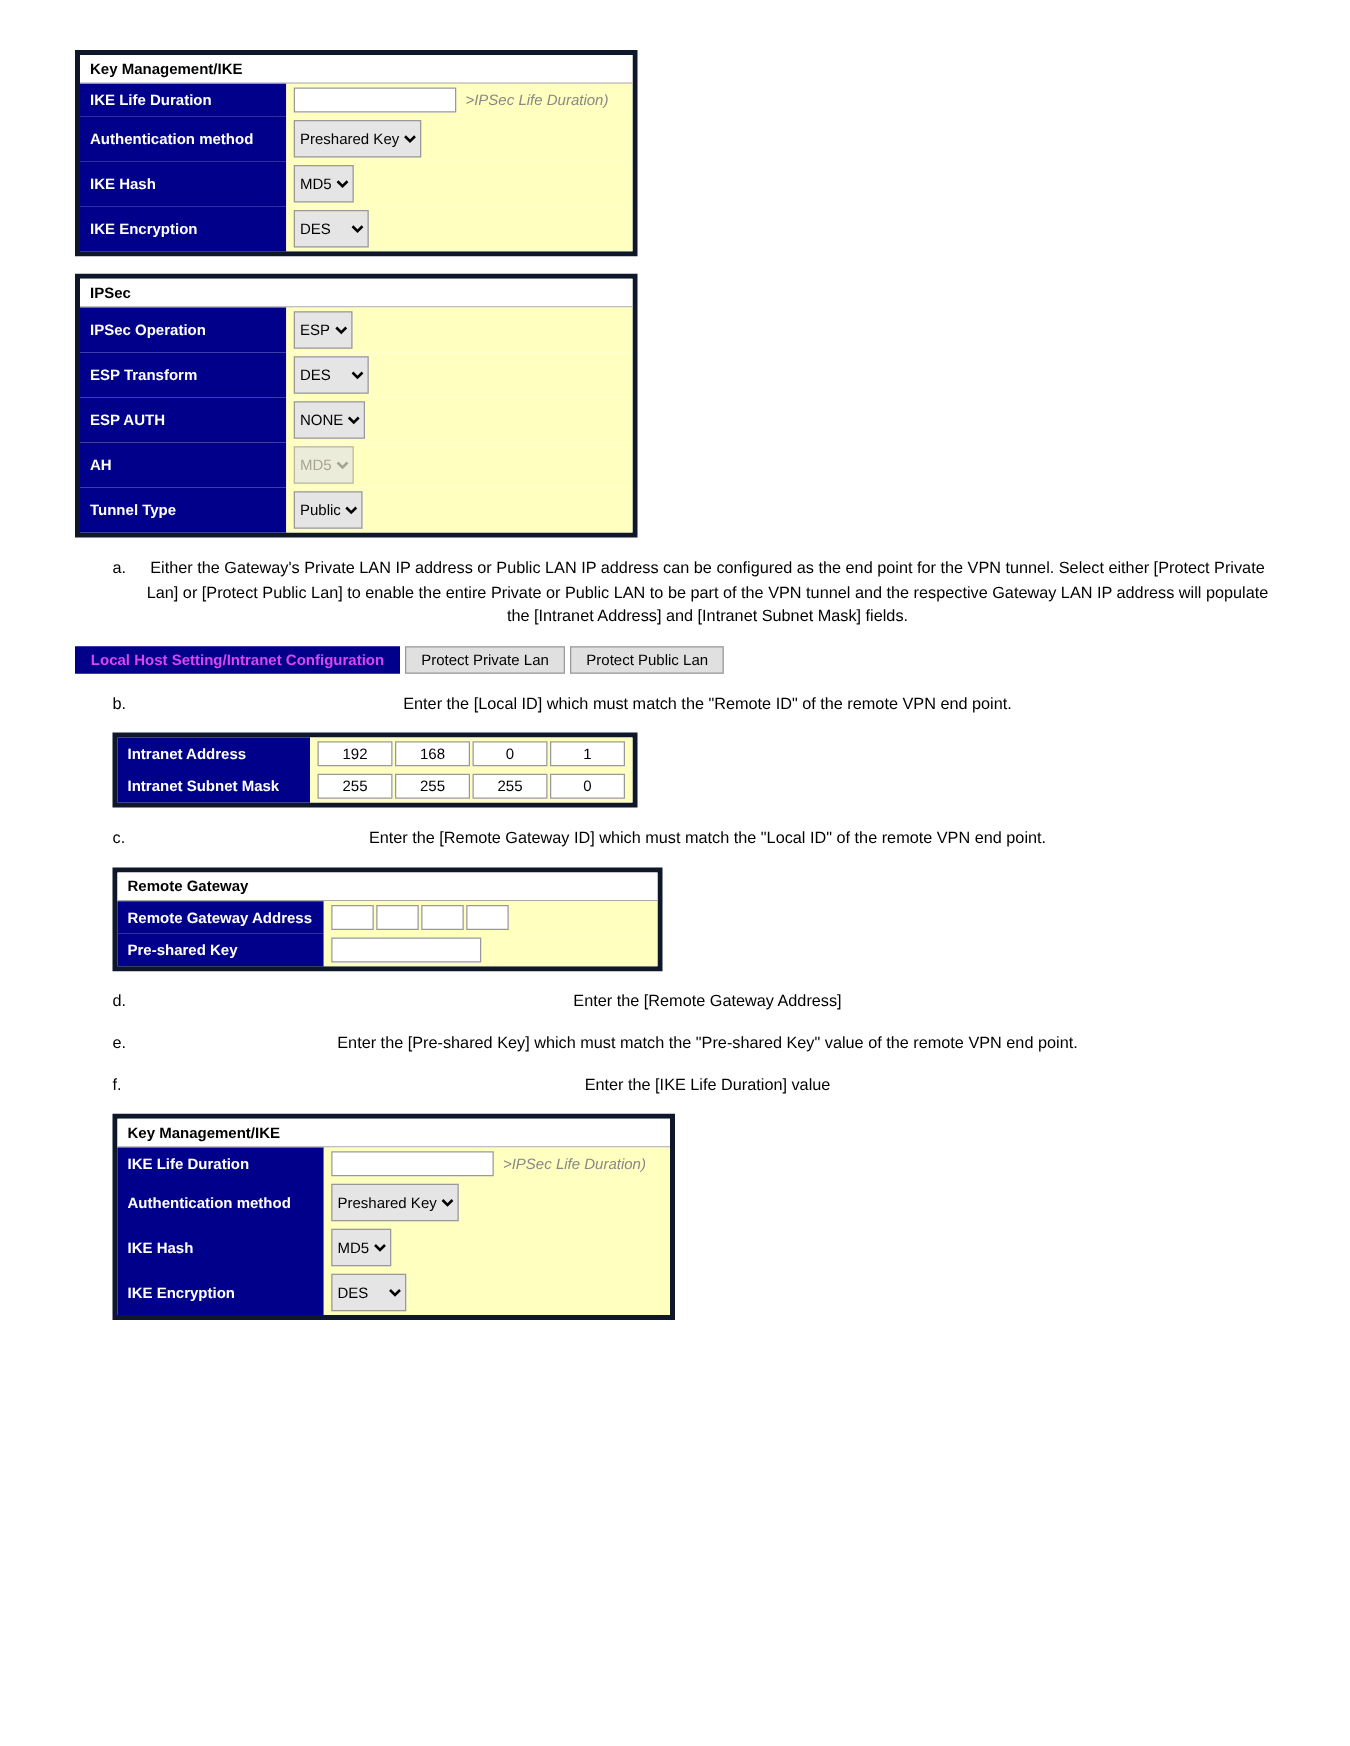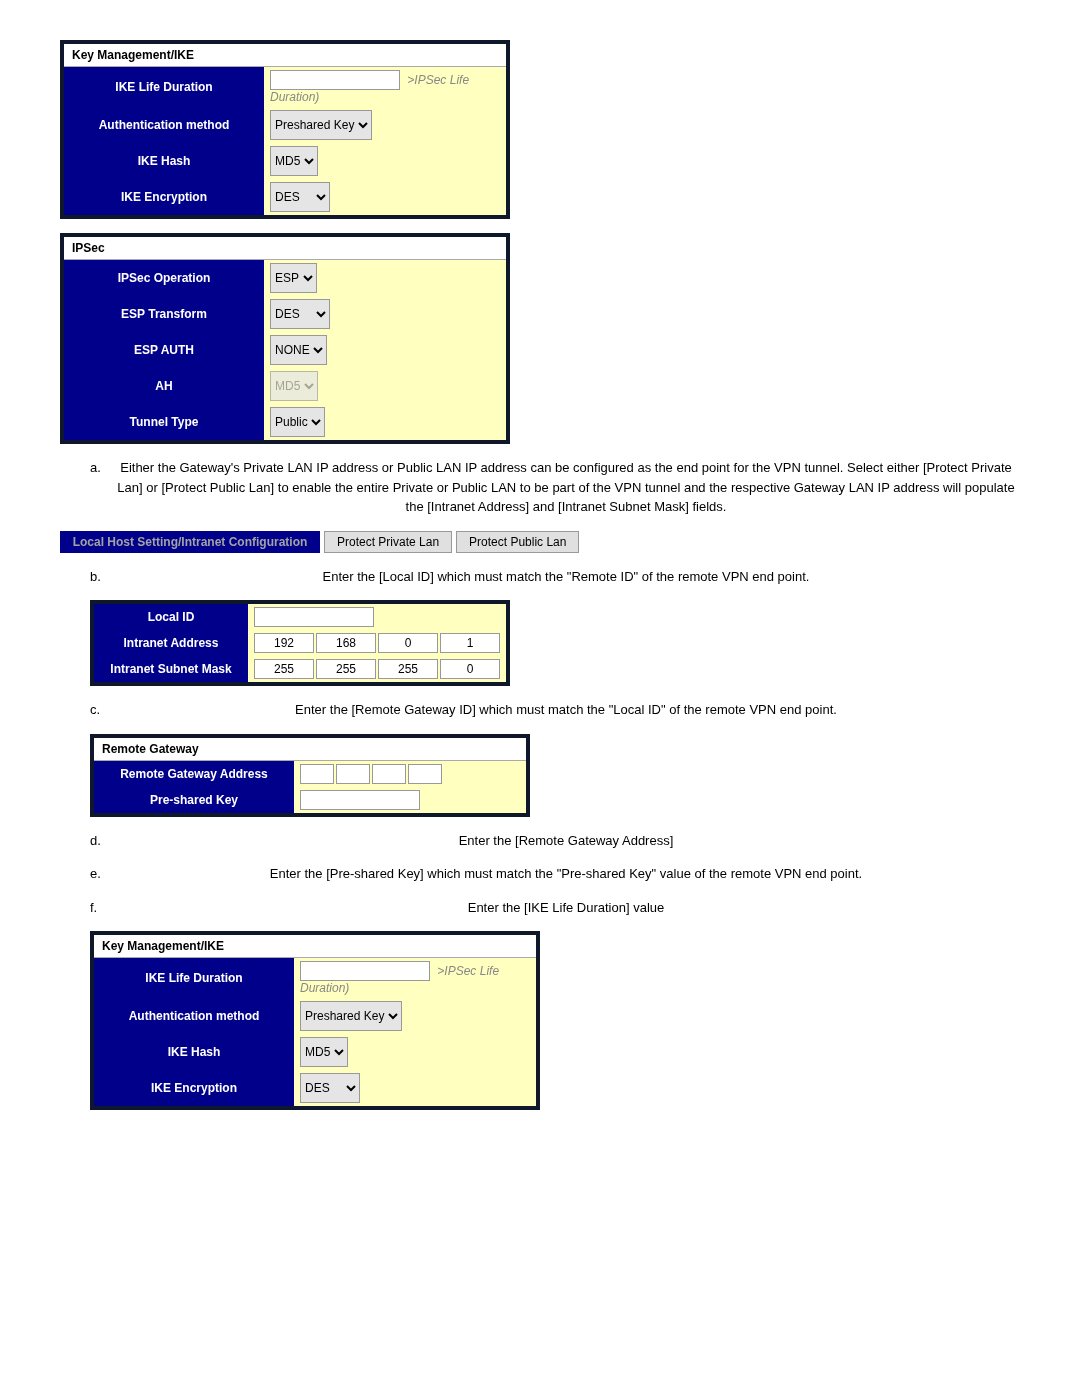--- a/index.html
+++ b/index.html
@@ -23,25 +23,25 @@
     }
 
     .form-table {
       width: 100%;
       border-collapse: collapse;
     }
 
     .form-table tr td.label-cell {
       background: #00008b;
       color: #fff;
-      text-align: center;
+      text-align: left;
       padding: 3px 8px;
       font-size: 12px;
       font-weight: bold;
-      width: 200px;
+      width: 165px;
     }
 
     .form-table tr td.value-cell {
       background: #ffffc0;
       padding: 3px 6px;
       font-size: 12px;
     }
 
     .form-input {
       border: 1px solid #999;
@@ -97,21 +97,21 @@
     }
 
     .protect-buttons-row {
       display: flex;
       align-items: center;
       margin: 10px 0;
     }
 
     .protect-label {
       background: #00008b;
-      color: #a3a3a3;
+      color: #d946ef;
       font-size: 12px;
       font-weight: bold;
       padding: 4px 10px;
       min-width: 260px;
       text-align: center;
     }
 
     .protect-btn {
       border: 1px solid #999;
       background: #e0e0e0;
@@ -266,26 +266,20 @@
     <span class="list-label">b.</span>
     <span class="list-content">
       Enter the [Local ID] which must match the "Remote ID" of the remote VPN end point.
     </span>
   </div>
 </div>
 
 <div class="outer-box" style="max-width:420px; margin-left:30px;">
   <table class="form-table">
     <tbody>
-        <tr>
-      <td class="label-cell">Local ID</td>
-      <td class="value-cell">
-        <input type="text" class="form-input small-input" value="" style="">
-      </td>
-    </tr>
     <tr>
       <td class="label-cell">Intranet Address</td>
       <td class="value-cell">
         <div class="ip-inputs">
           <input type="text" value="192" style="">
           <input type="text" value="168" style="">
           <input type="text" value="0" style="">
           <input type="text" value="1" style="">
         </div>
       </td>

